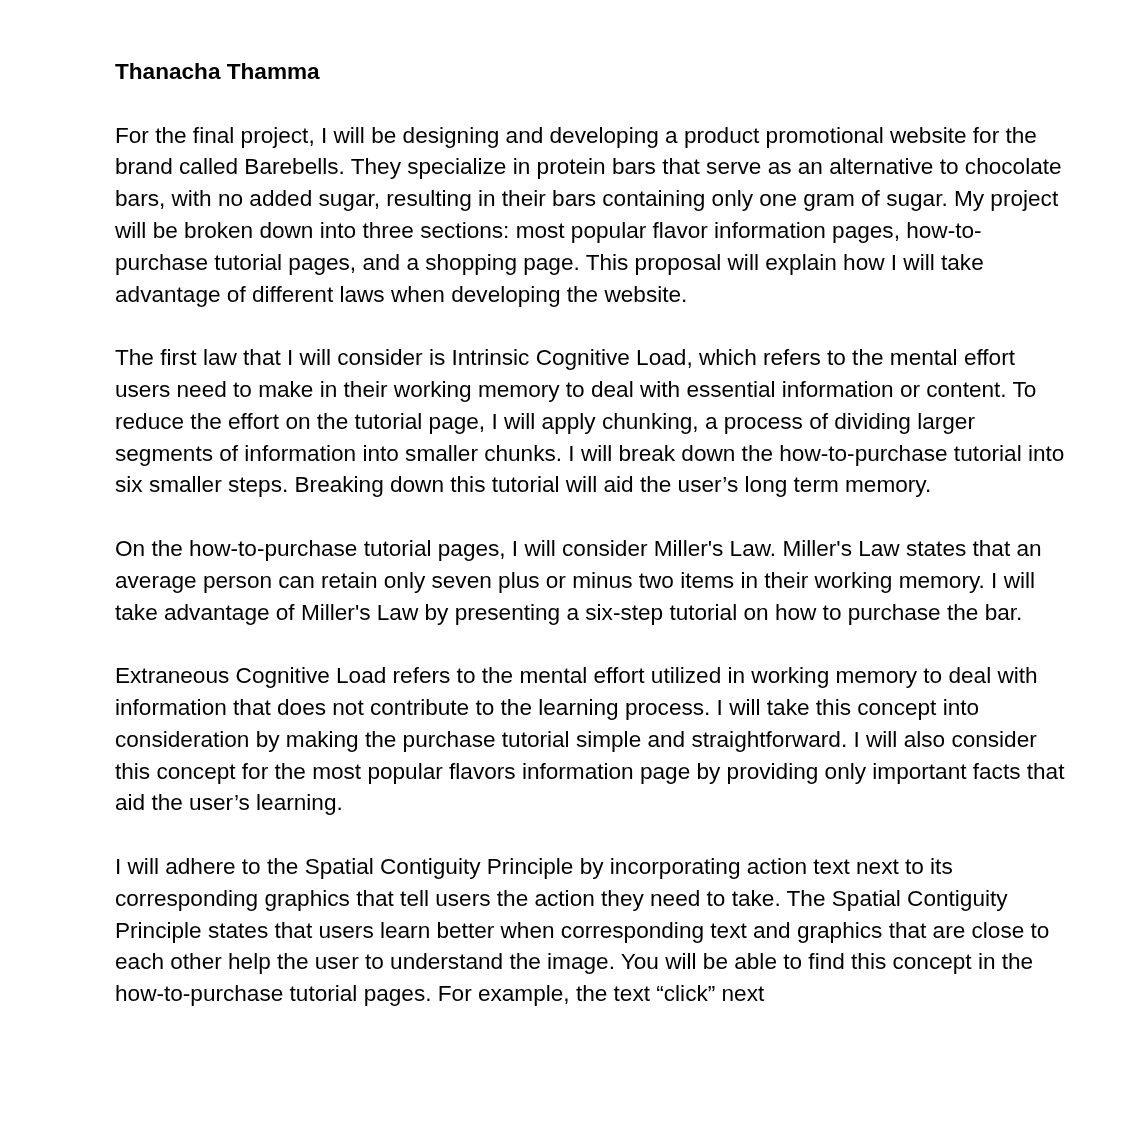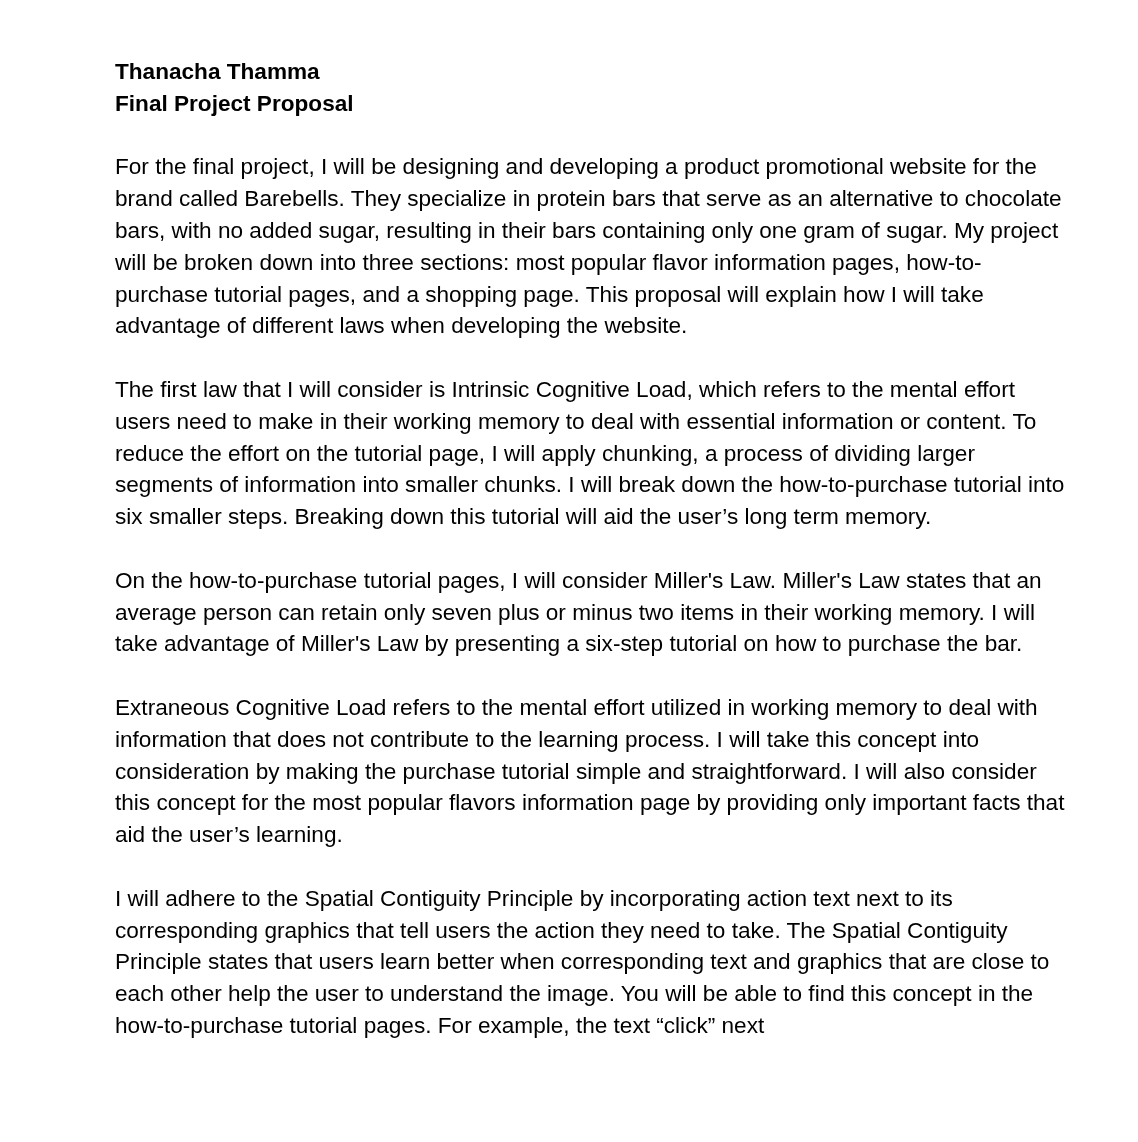--- a/index.html
+++ b/index.html
@@ -12,21 +12,20 @@
   .header p { margin: 0; font-weight: bold; }
   .para { margin: 31.8px 0 0 0; }
   b { font-weight: normal; }
 </style>
 </head>
 <body>
 
 <div class="page">
   <div class="header">
     <p>Thanacha Thamma</p>
-    <p>Final Project Proposal</p>
   </div>
   <div id="body-paragraphs">
       <p class="para"><span>For the final project, I will be designing and developing a product promotional website for the brand called Barebells. They specialize in protein bars that serve as an alternative to chocolate bars, with no added sugar, resulting in their bars containing only one gram of sugar. My project will be broken down into three sections: most popular flavor information pages, how-to-purchase tutorial pages, and a shopping page. This proposal will explain how I will take advantage of different laws when developing the website.</span></p>
       <p class="para"><span>The first law that I will consider is </span><b>Intrinsic Cognitive Load</b><span>, which refers to the mental effort users need to make in their </span><b>working memory</b><span> to deal with essential information or content. To reduce the effort on the tutorial page, I will apply </span><b>chunking</b><span>, a process of dividing larger segments of information into smaller chunks. I will break down the how-to-purchase tutorial into six smaller steps. Breaking down this tutorial will aid the user’s </span><b>long term memory</b><span>.</span></p>
       <p class="para"><span>On the how-to-purchase tutorial pages, I will consider </span><b>Miller's Law.</b><span> Miller's Law states that an average person can retain only seven plus or minus two items in their working memory. I will take advantage of Miller's Law by presenting a six-step tutorial on how to purchase the bar.</span></p>
       <p class="para"><b>Extraneous Cognitive Load</b><span> refers to the mental effort utilized in working memory to deal with information that does not contribute to the learning process. I will take this concept into consideration by making the purchase tutorial simple and straightforward. I will also consider this concept for the most popular flavors information page by providing only important facts that aid the user’s learning.</span></p>
       <p class="para"><span>I will adhere to the </span><b>Spatial Contiguity Principle</b><span> by incorporating action text next to its corresponding graphics that tell users the action they need to take. The Spatial Contiguity Principle states that users learn better when corresponding text and graphics that are close to each other help the user to understand the image. You will be able to find this concept in the how-to-purchase tutorial pages. For example, the text “click” next</span></p>
     </div>
 </div>
 

